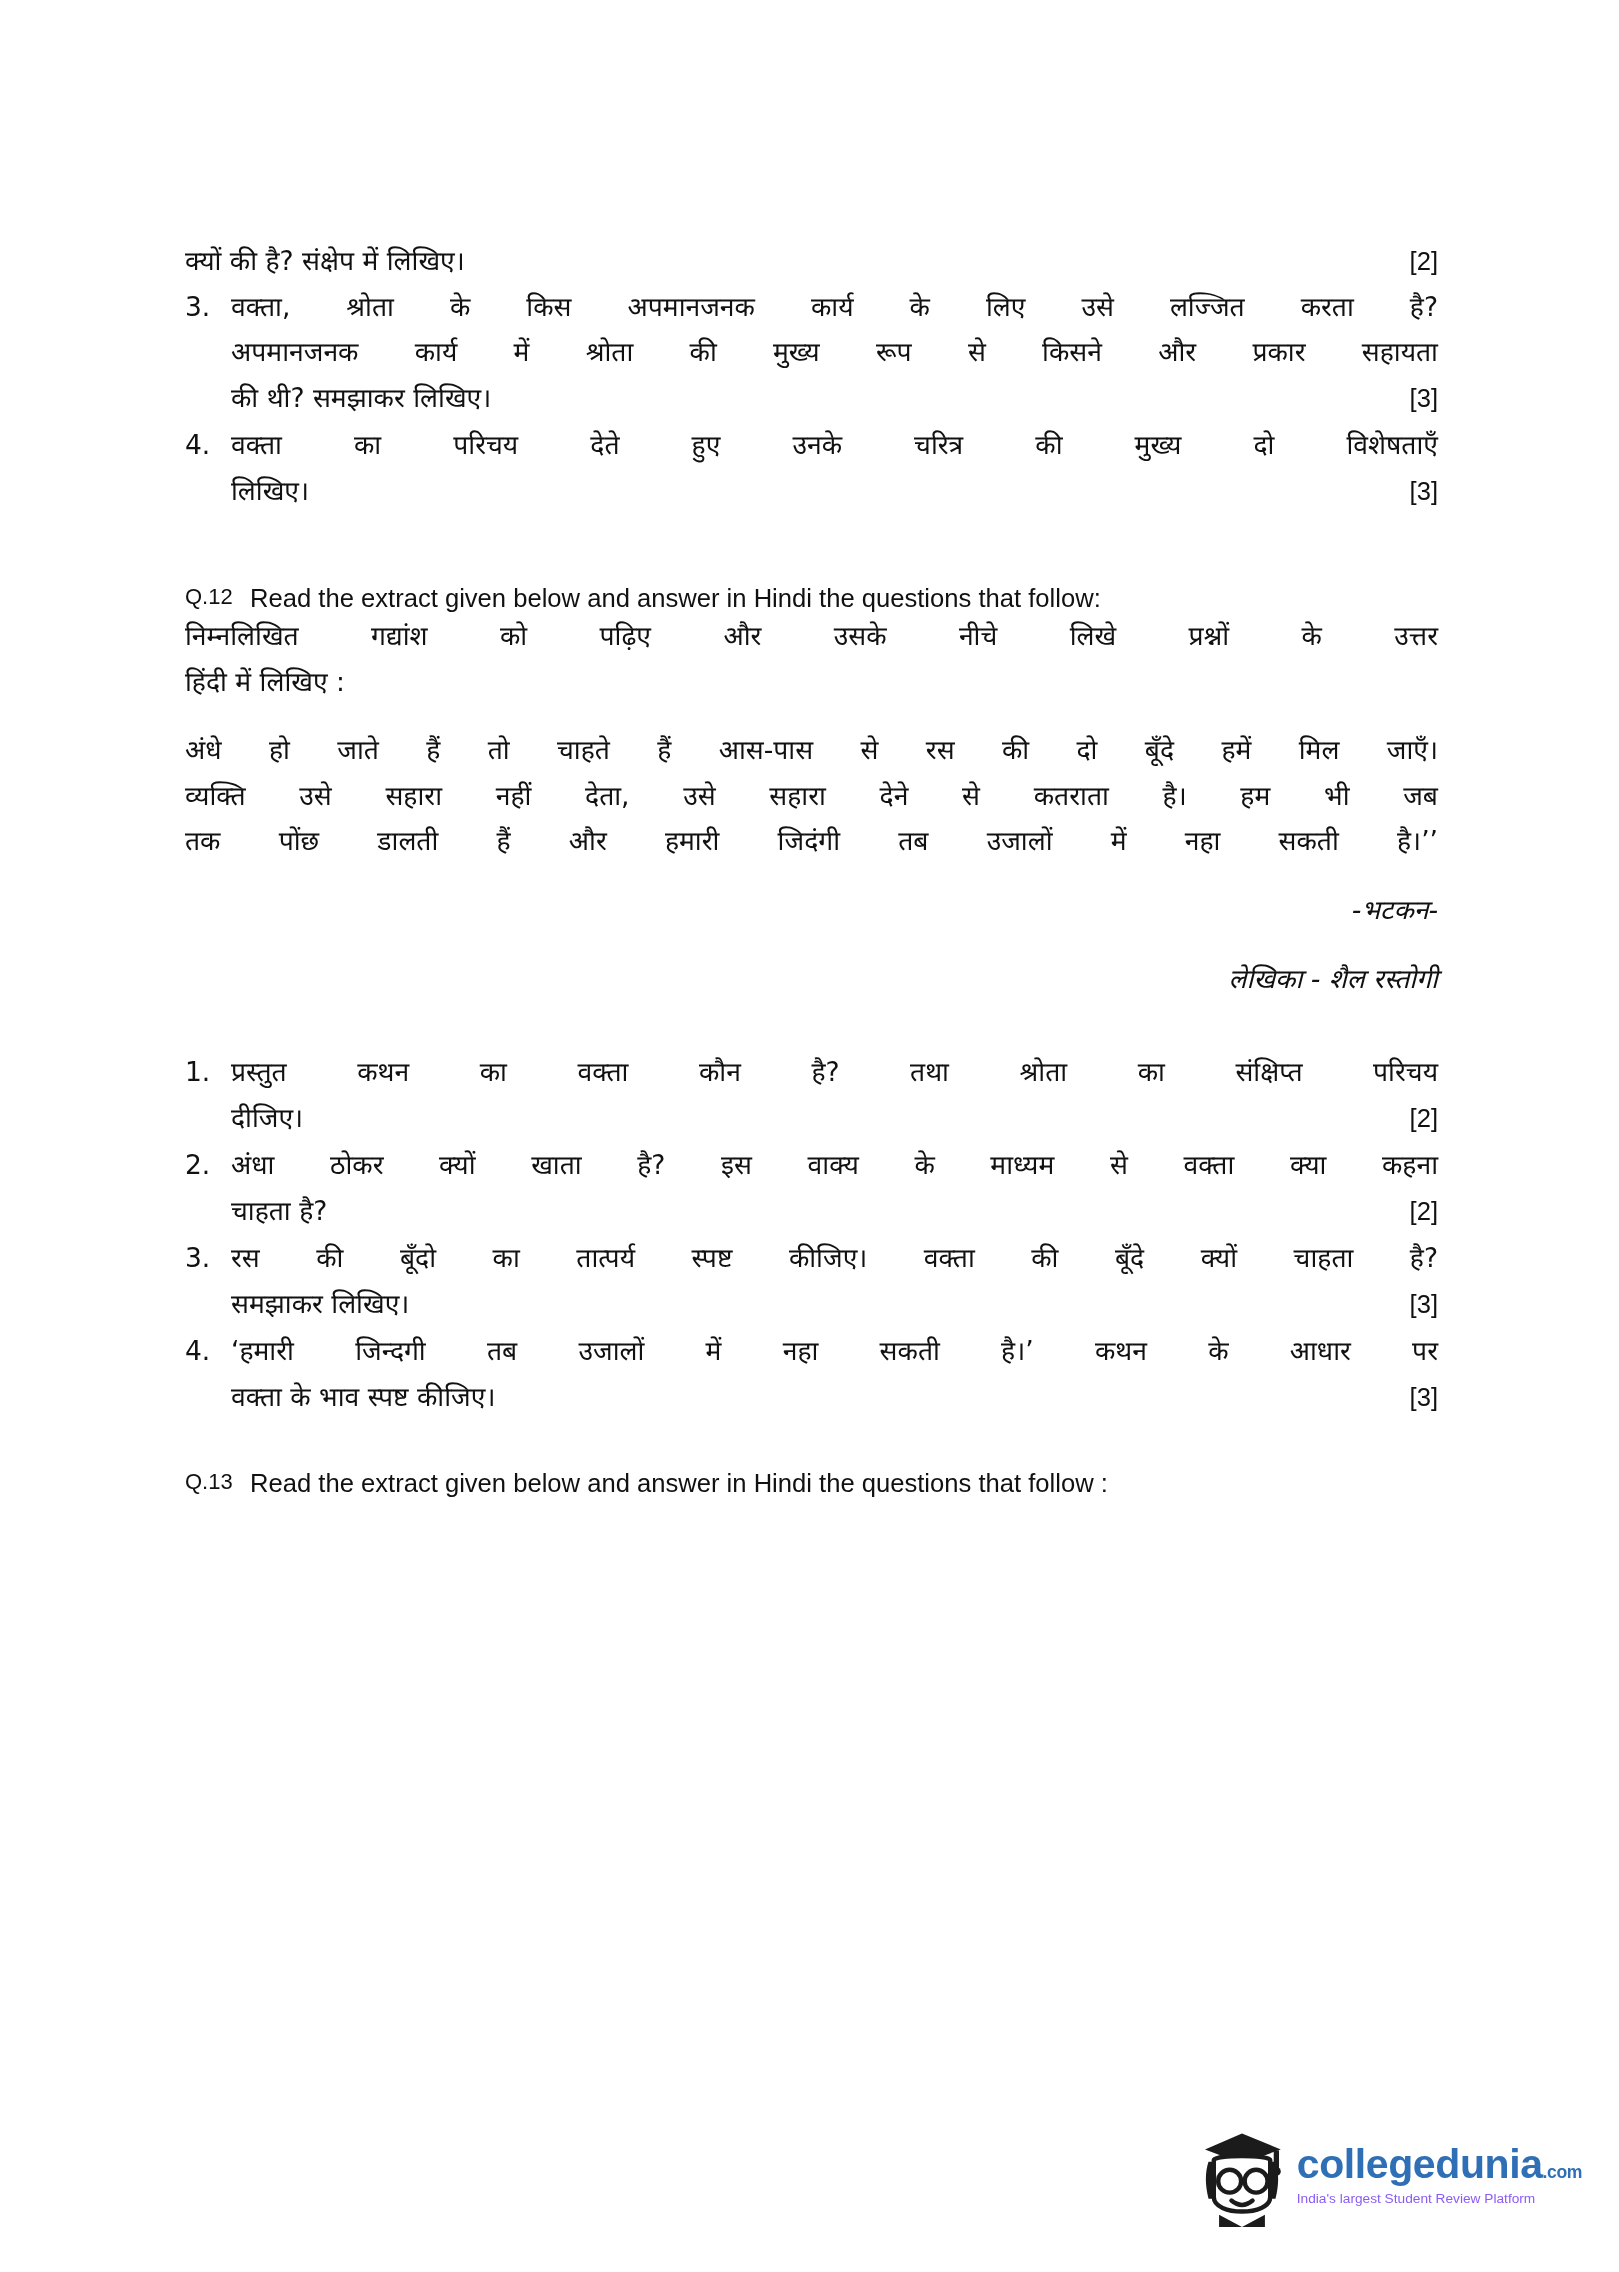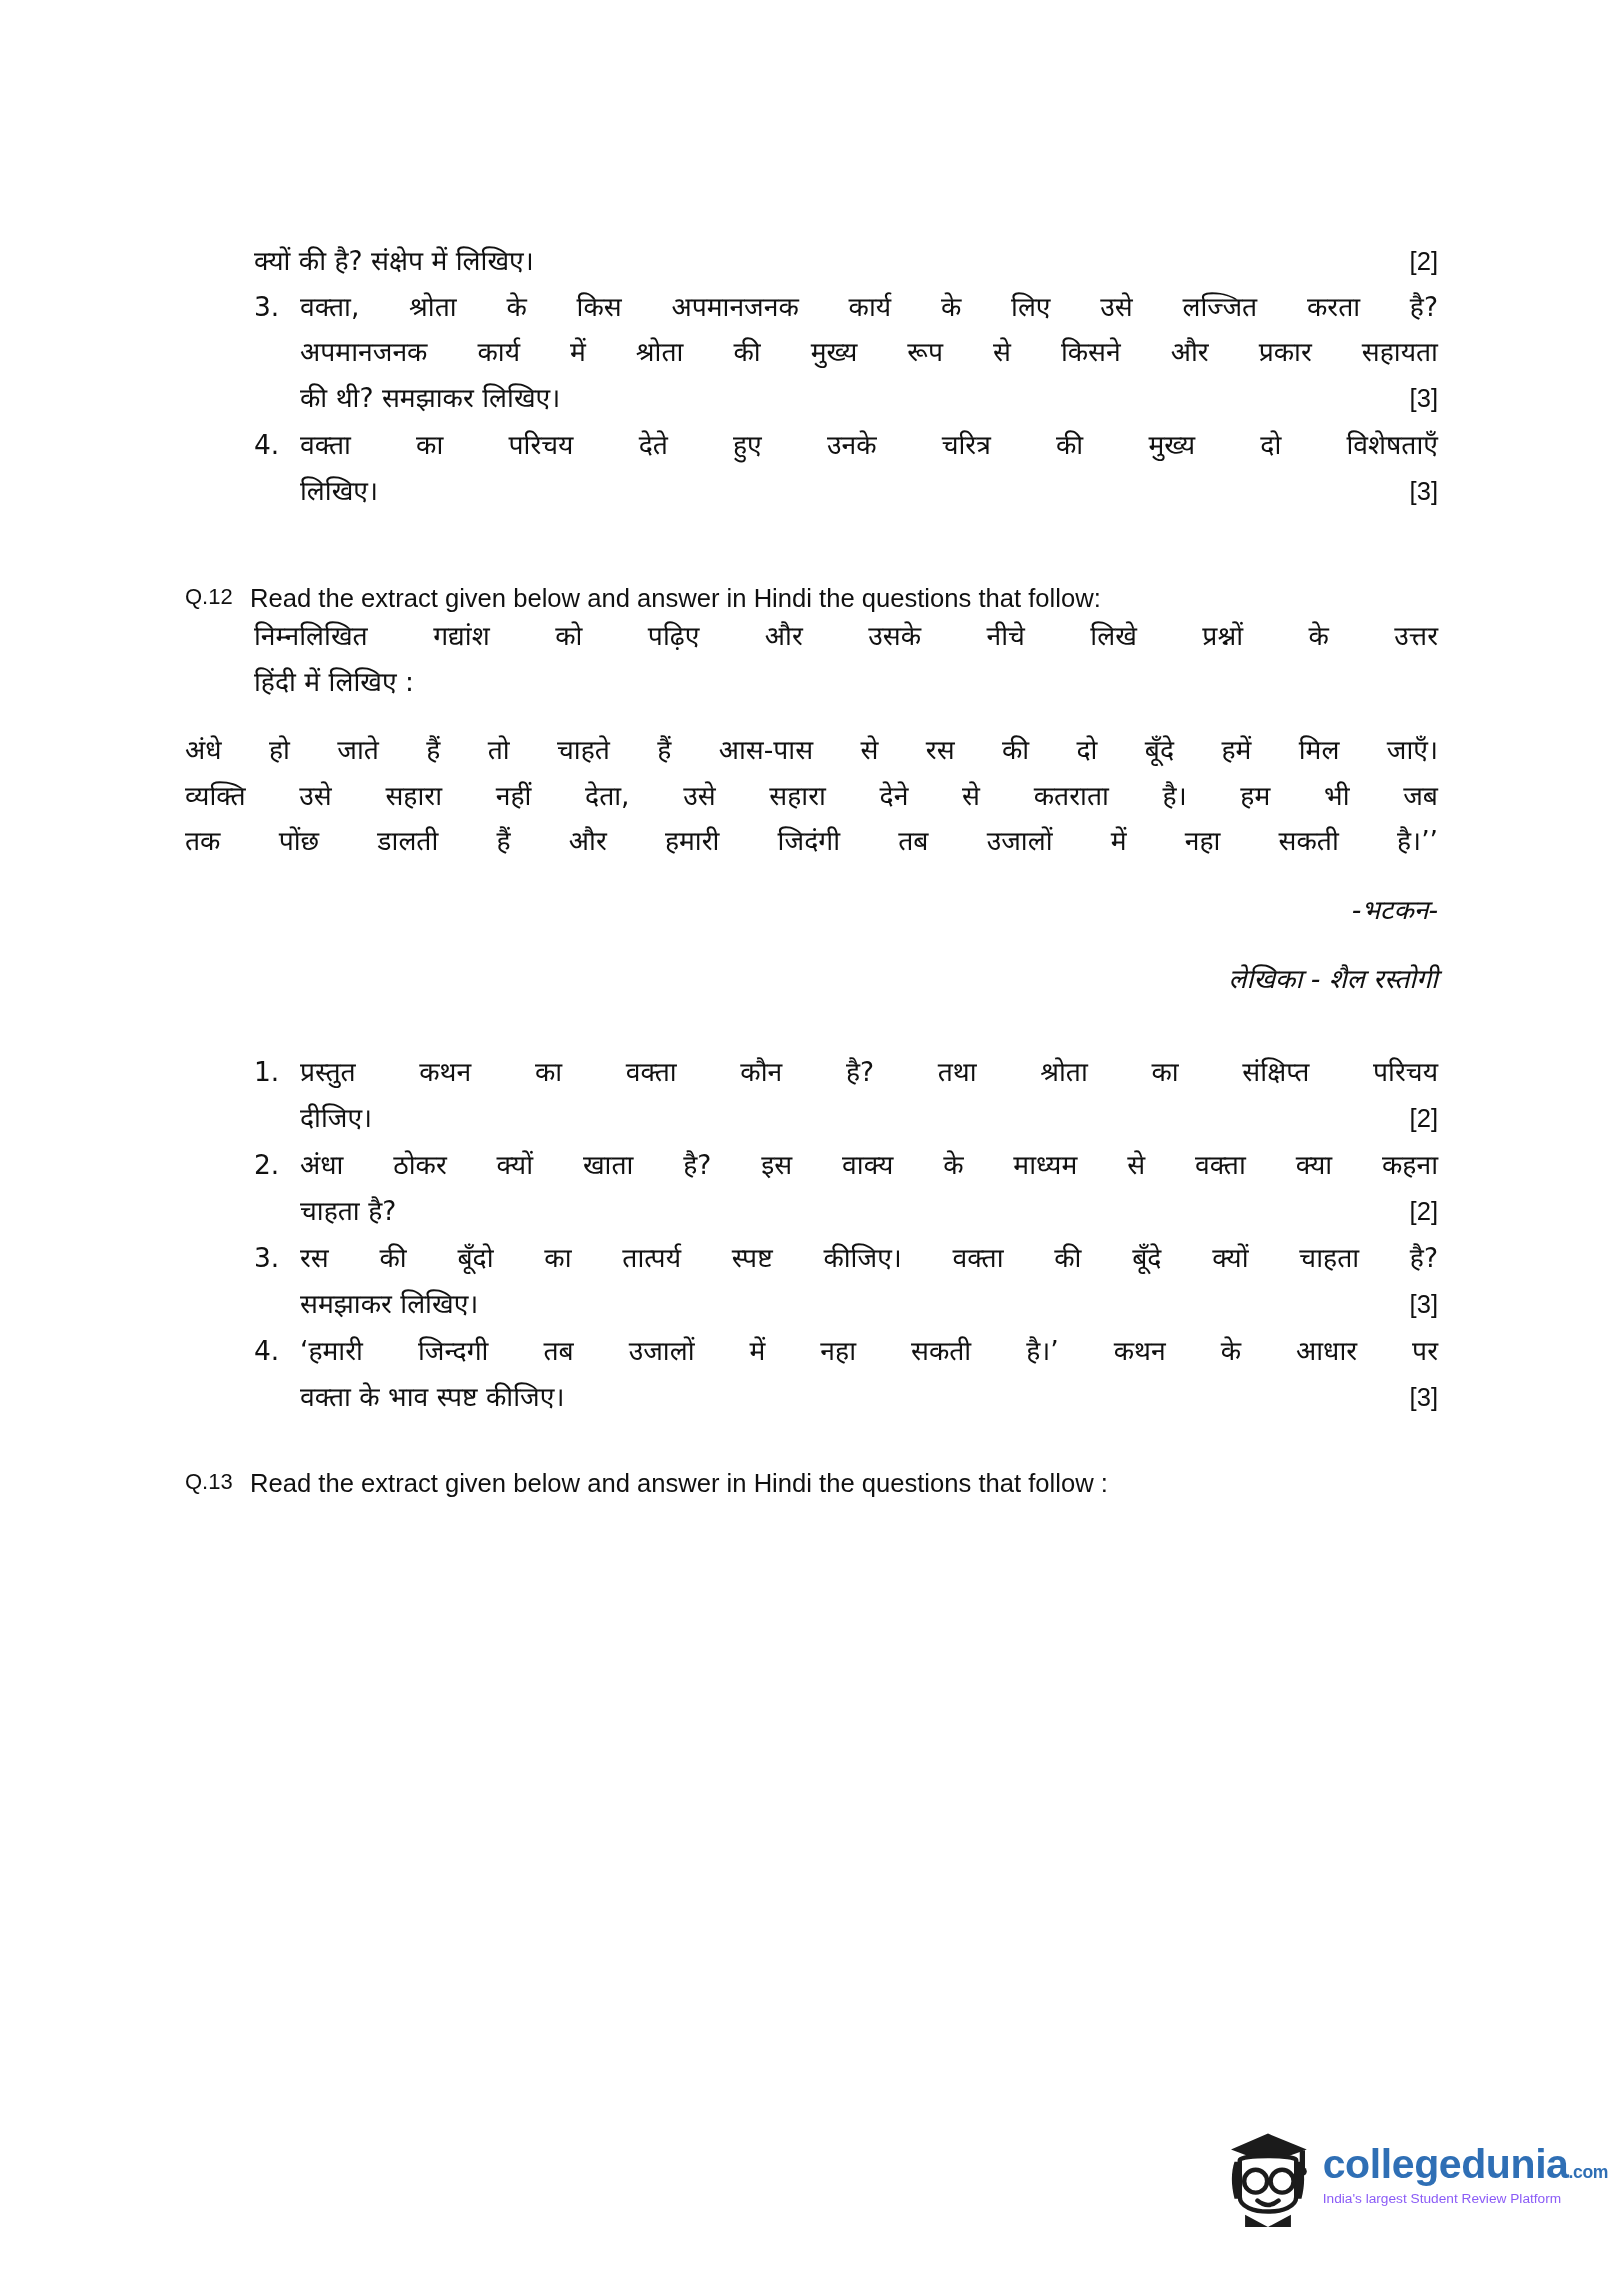--- a/index.html
+++ b/index.html
@@ -90,46 +90,44 @@
     font-size: 22px;
     width: 65px;
   }
   .qhead .qtext {
     flex: 1 1 auto;
     font-family: "Liberation Sans", sans-serif;
     font-size: 25.6px;
   }
 
   .indent-block {
-    margin-left: 69px;
   }
 
   .para-indent {
     text-indent: 106px;
   }
 
   .center {
     text-align: right;
     font-style: italic;
   }
 
   .gap-sm { height: 23px; }
   .gap-md { height: 48px; }
   .gap-lg { height: 69px; }
 
   
   .logo-wrap {
     position: absolute;
-    left: 1229px;
+    left: 1196px;
     top: 2117px;
     width: 379px;
     height: 116px;
     display: flex;
     align-items: center;
-    justify-content: flex-end;
   }
   .mascot {
     position: relative;
     width: 92px;
     height: 104px;
     flex: 0 0 auto;
   }
   .logo-text {
     flex: 1 1 auto;
     padding-left: 8.8px;

